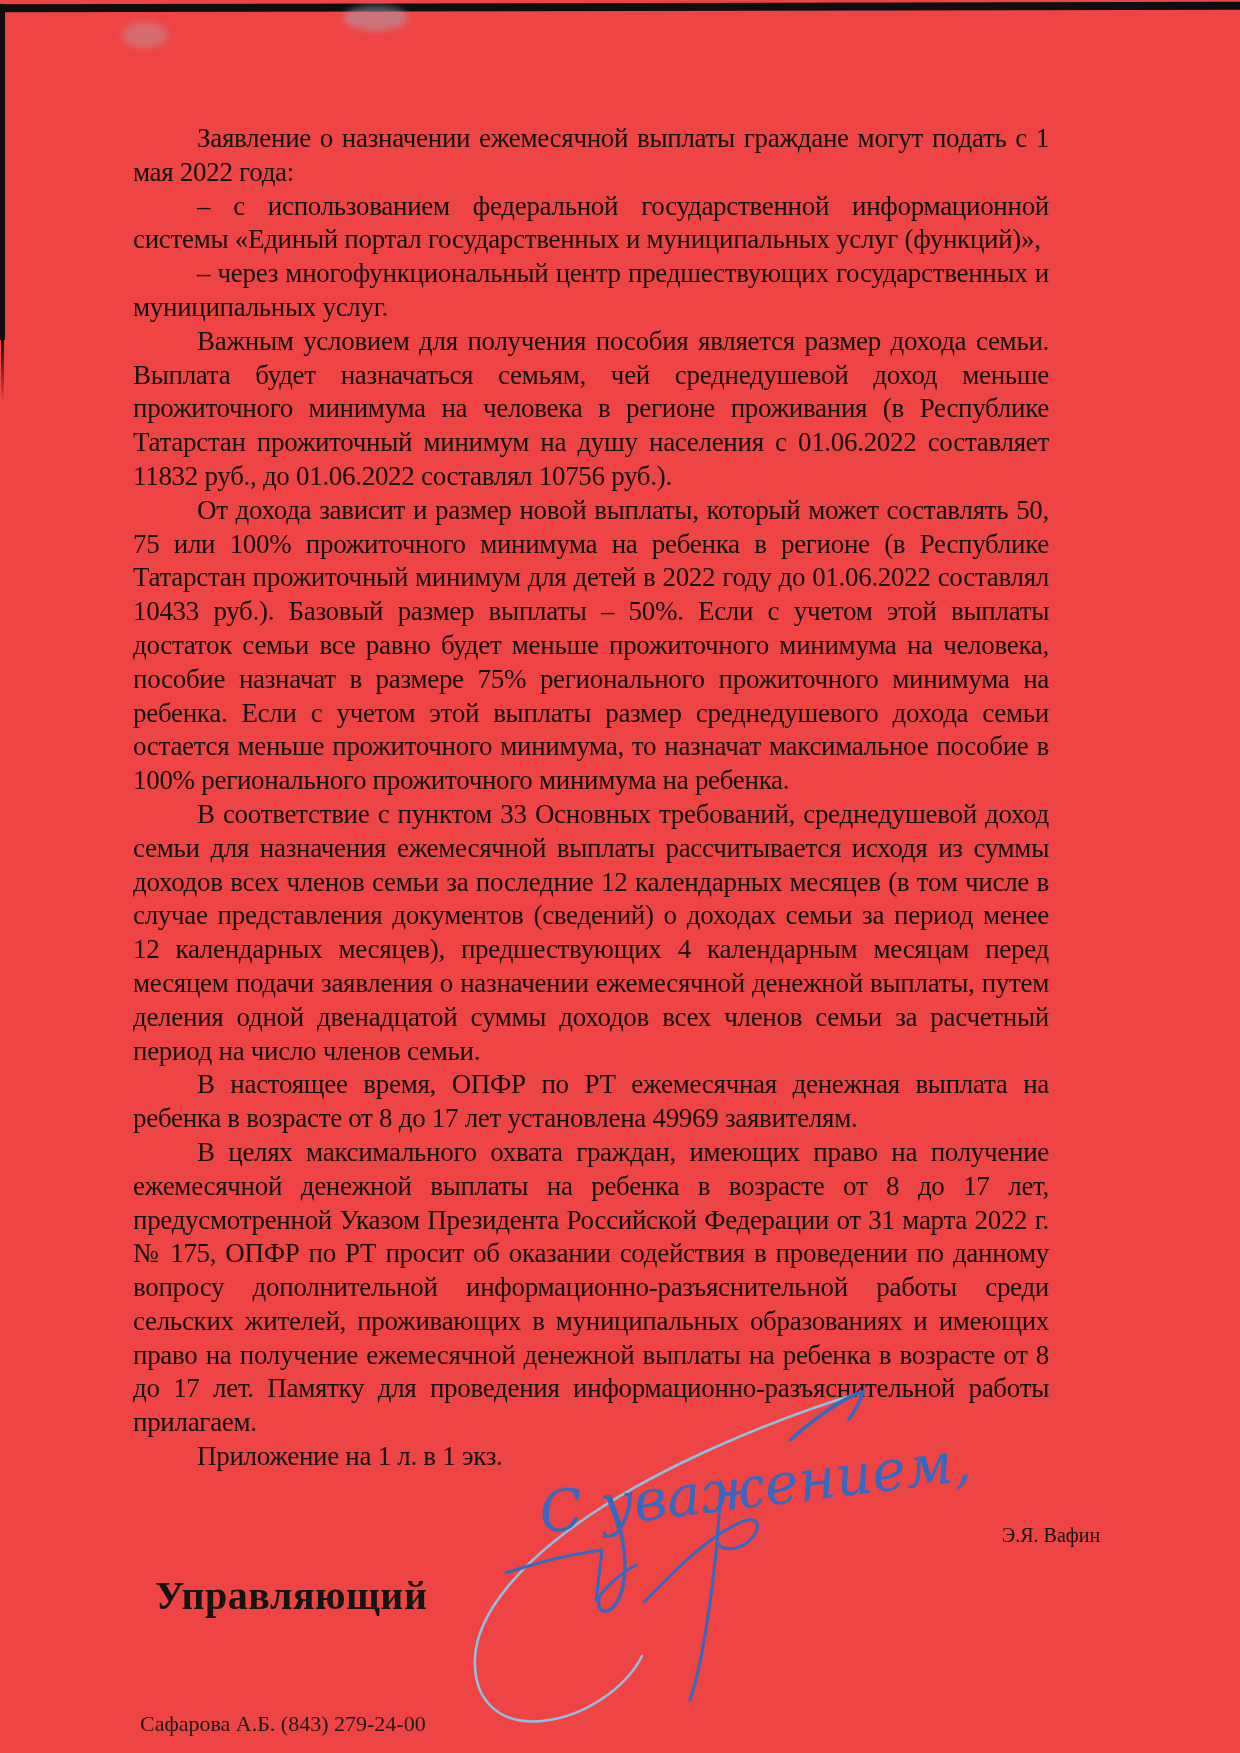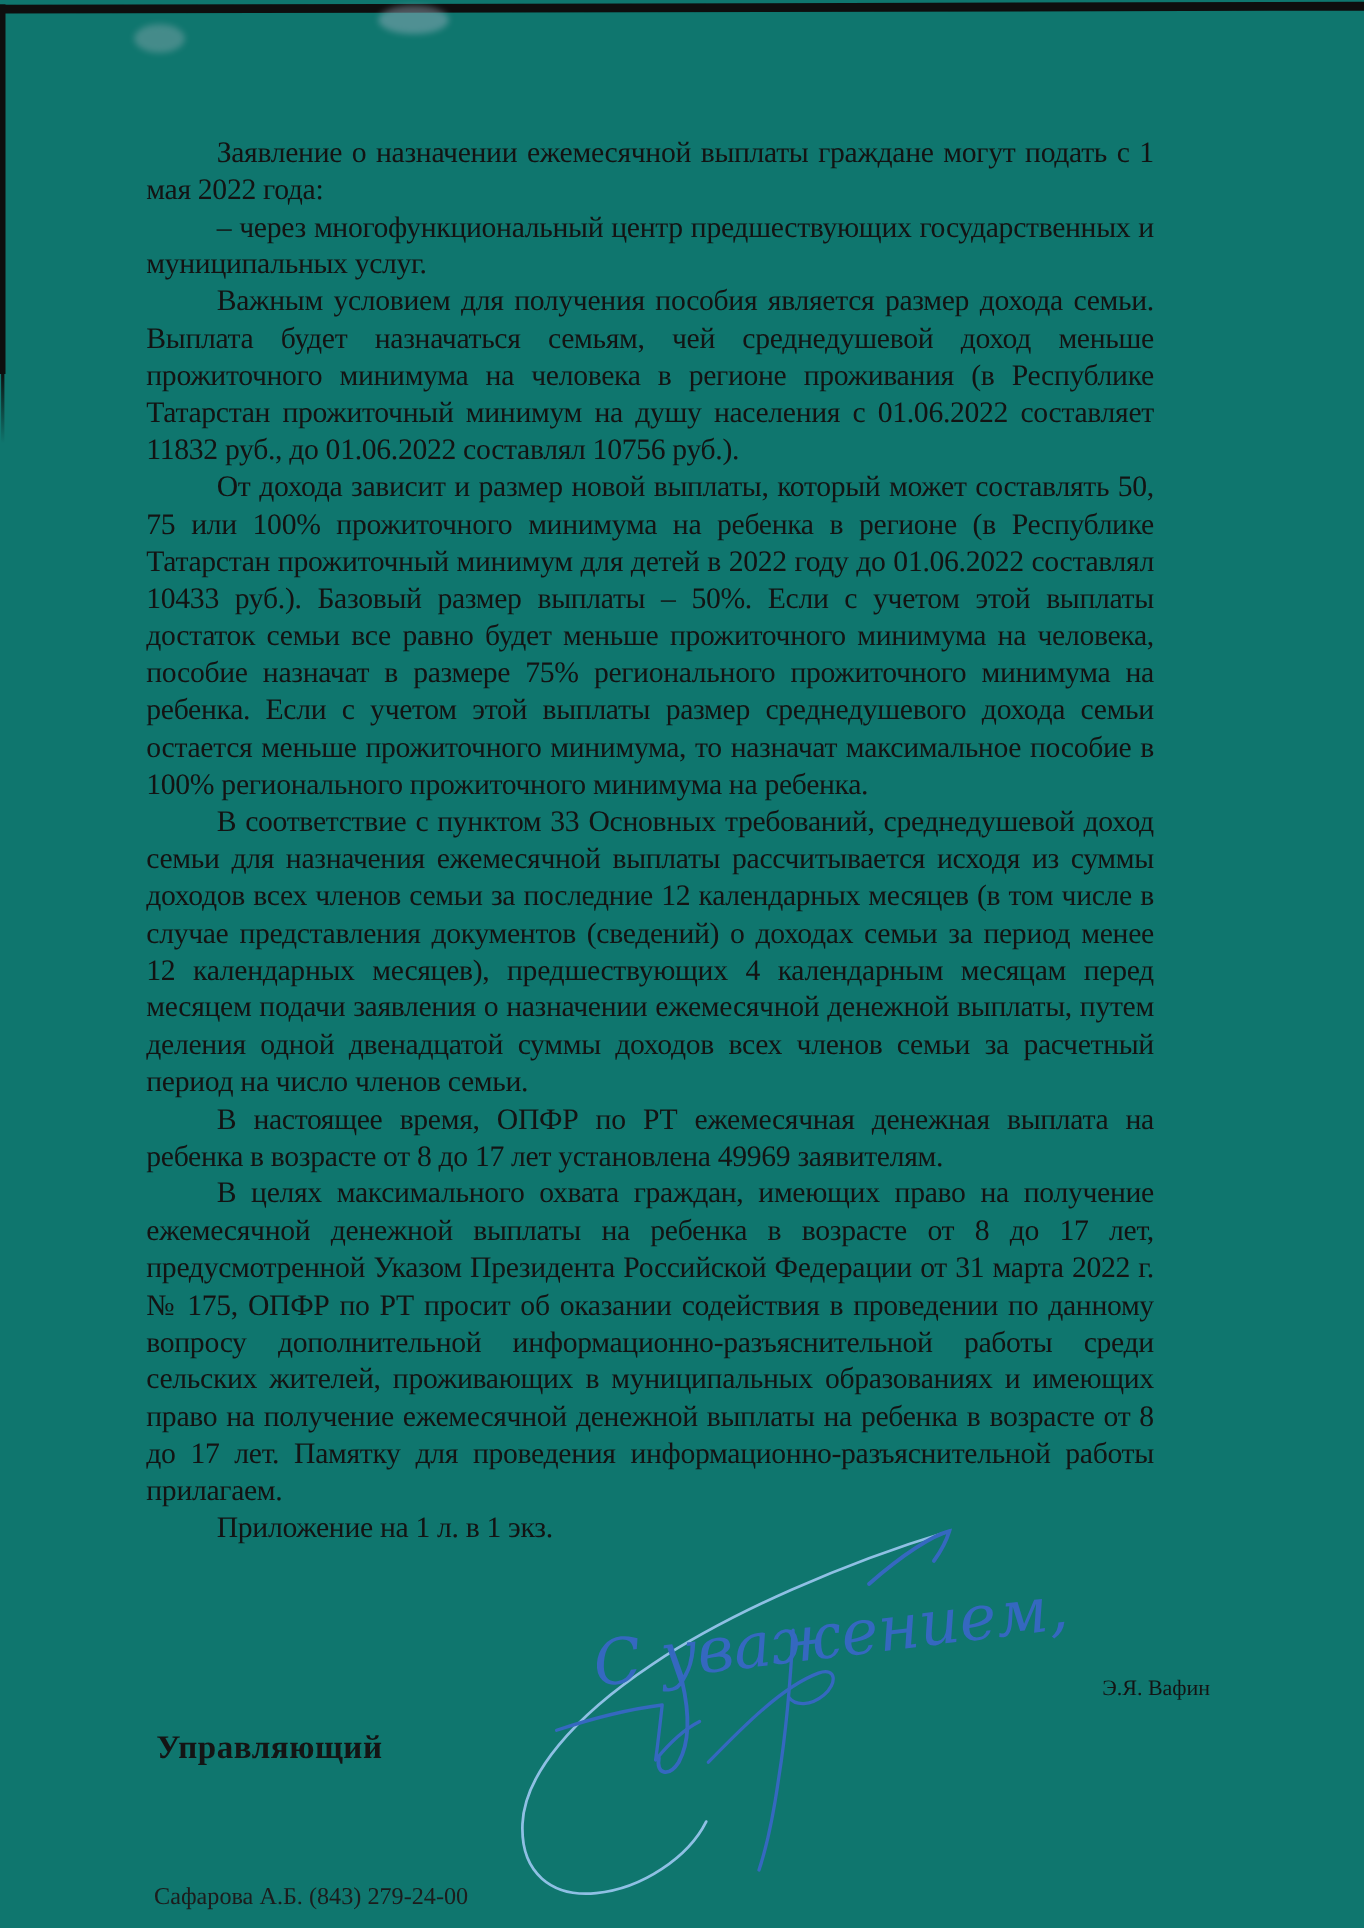--- a/index.html
+++ b/index.html
@@ -5,21 +5,21 @@
   html,body { margin:0; padding:0; }
   body {
     width:1240px; height:1753px;
     background:#ffffff;
     overflow:hidden;
     font-family:"Liberation Serif","DejaVu Serif",serif;
   }
   .page {
     position:relative;
     width:1240px; height:1753px;
-    background:#0f766e;
+    background:#ef4444;
     color:#141414;
   }
   
   .edge-top {
     position:absolute; top:3px; left:0;
     width:1240px; height:8px;
     background:#0e0e0e;
     transform:rotate(-0.12deg);
   }
   .edge-left {
@@ -64,22 +64,22 @@
     position:absolute;
     left:430px; top:1370px;
     width:560px; height:383px;
   }
   .sig-note {
     font-family:"DejaVu Serif","Liberation Serif",serif;
     font-style:italic;
     font-size:57px;
   }
   .position-title {
-    position:absolute; left:142px; top:1572px;
-    font-size:30px; font-weight:bold;
+    position:absolute; left:155px; top:1572px;
+    font-size:40px; font-weight:bold;
     letter-spacing:.5px;
   }
   .signer-name {
     position:absolute; left:1002px; top:1524px;
     font-size:20px; font-weight:normal;
   }
   .contact-line {
     position:absolute; left:140px; top:1711px;
     font-size:22px;
     color:#1c1c1c;
@@ -91,20 +91,21 @@
 <div class="page">
 
   <div class="edge-top"></div>
   <div class="edge-left"></div>
   <div class="edge-left-fade"></div>
   <div class="smudge-a"></div>
   <div class="smudge-b"></div>
 
   <div class="body-text" id="paragraphs">
       <p><span>Заявление о назначении ежемесячной выплаты граждане могут подать с 1 мая 2022 года:</span></p>
+      <p><span>– с использованием федеральной государственной информационной системы «Единый портал государственных и муниципальных услуг (функций)»,</span></p>
       <p><span>– через многофункциональный центр предшествующих государственных и муниципальных услуг.</span></p>
       <p><span>Важным условием для получения пособия является размер дохода семьи. Выплата будет назначаться семьям, чей среднедушевой доход меньше прожиточного минимума на человека в регионе проживания (в Республике Татарстан прожиточный минимум на душу населения с 01.06.2022 составляет </span><span class="b">11832 руб</span><span>., до 01.06.2022 составлял </span><span class="b">10756 руб</span><span>.).</span></p>
       <p><span>От дохода зависит и размер новой выплаты, который может составлять 50, 75 или 100% прожиточного минимума на ребенка в регионе (в Республике Татарстан прожиточный минимум для детей в 2022 году до 01.06.2022 составлял 10433 руб.). Базовый размер выплаты – 50%. Если с учетом этой выплаты достаток семьи все равно будет меньше прожиточного минимума на человека, пособие назначат в размере 75% регионального прожиточного минимума на ребенка. Если с учетом этой выплаты размер среднедушевого дохода семьи остается меньше прожиточного минимума, то назначат максимальное пособие в 100% регионального прожиточного минимума на ребенка.</span></p>
       <p><span>В соответствие с пунктом 33 Основных требований, среднедушевой доход семьи для назначения ежемесячной выплаты рассчитывается исходя из суммы доходов </span><span class="b">всех членов семьи</span><span> за последние 12 календарных месяцев (в том числе в случае представления документов (сведений) о доходах семьи за период менее 12 календарных месяцев), предшествующих 4 календарным месяцам перед месяцем подачи заявления о назначении ежемесячной денежной выплаты, путем деления одной двенадцатой суммы доходов всех членов семьи за расчетный период на число членов семьи.</span></p>
       <p><span>В настоящее время, ОПФР по РТ ежемесячная денежная выплата на ребенка в возрасте от 8 до 17 лет установлена 49969 заявителям.</span></p>
       <p><span>В целях максимального охвата граждан, имеющих право на получение ежемесячной денежной выплаты на ребенка в возрасте от 8 до 17 лет, предусмотренной Указом Президента Российской Федерации от 31 марта 2022 г. № 175, ОПФР по РТ просит об оказании содействия в проведении по данному вопросу дополнительной информационно-разъяснительной работы среди сельских жителей, проживающих в муниципальных образованиях и имеющих право на получение ежемесячной денежной выплаты на ребенка в возрасте от 8 до 17 лет. Памятку для проведения информационно-разъяснительной работы прилагаем.</span></p>
       <p><span>Приложение на 1 л. в 1 экз.</span></p>
     </div>
 
   <svg class="sig-svg" viewBox="0 0 560 383">

